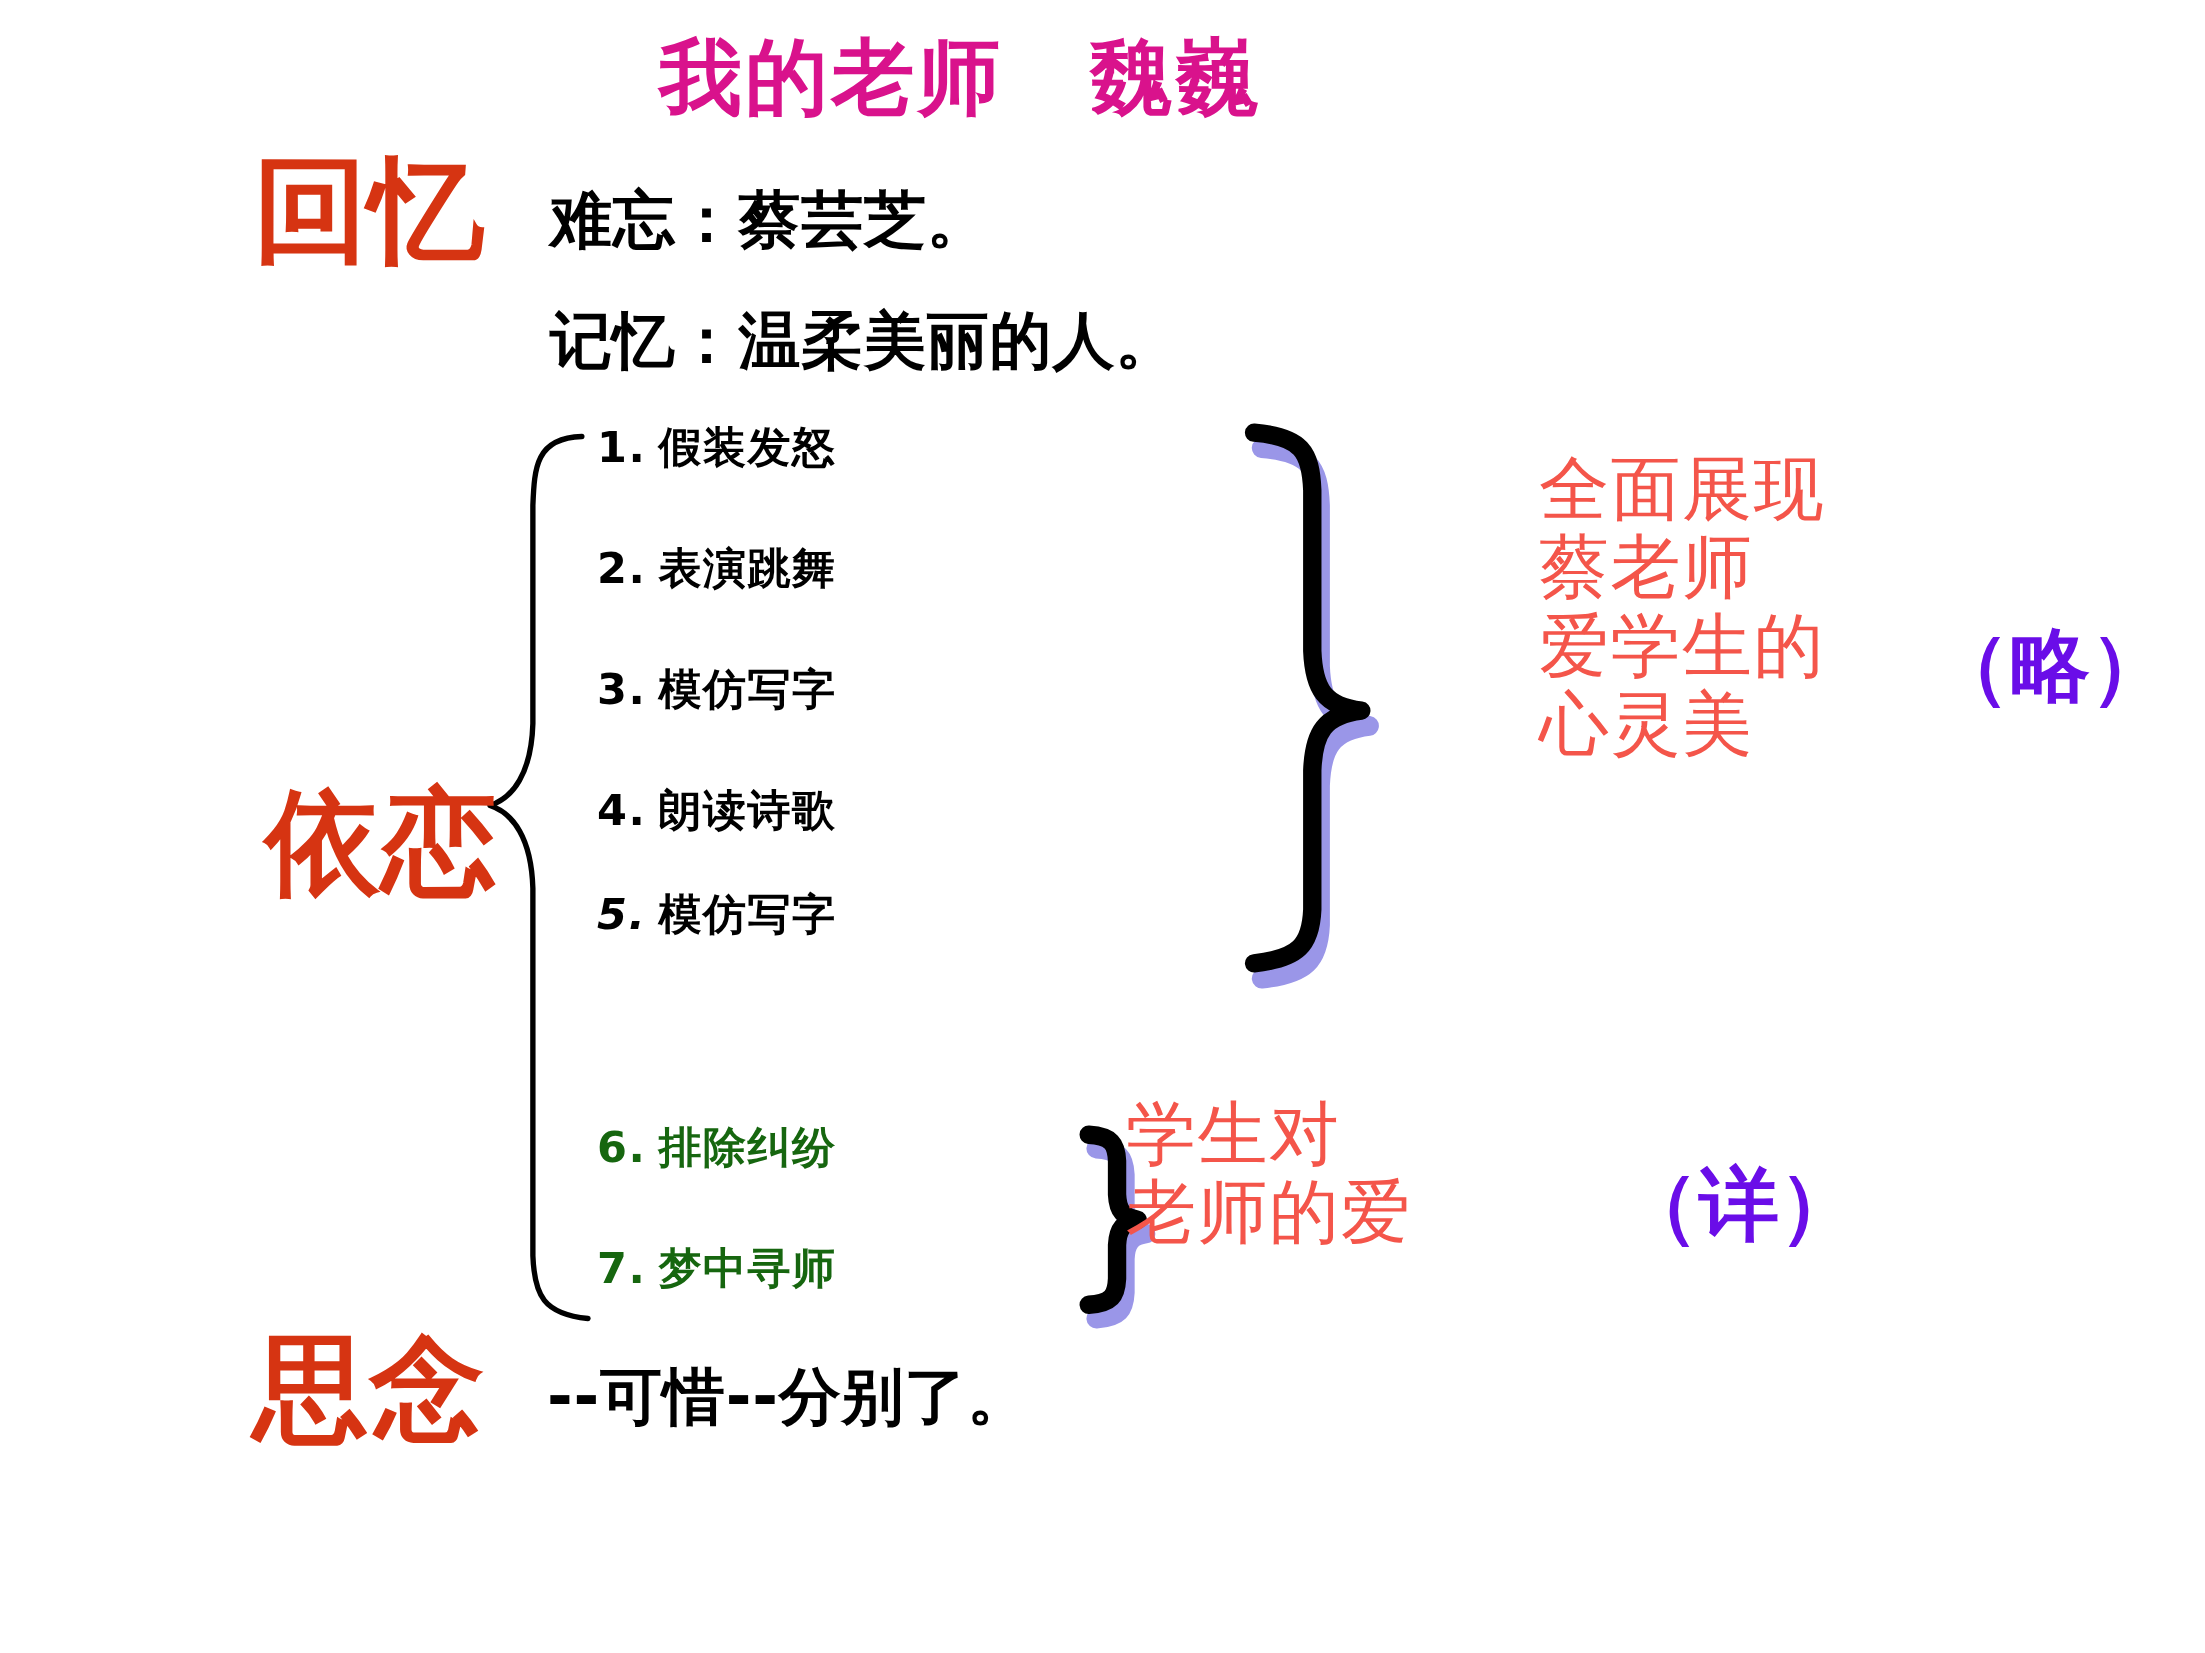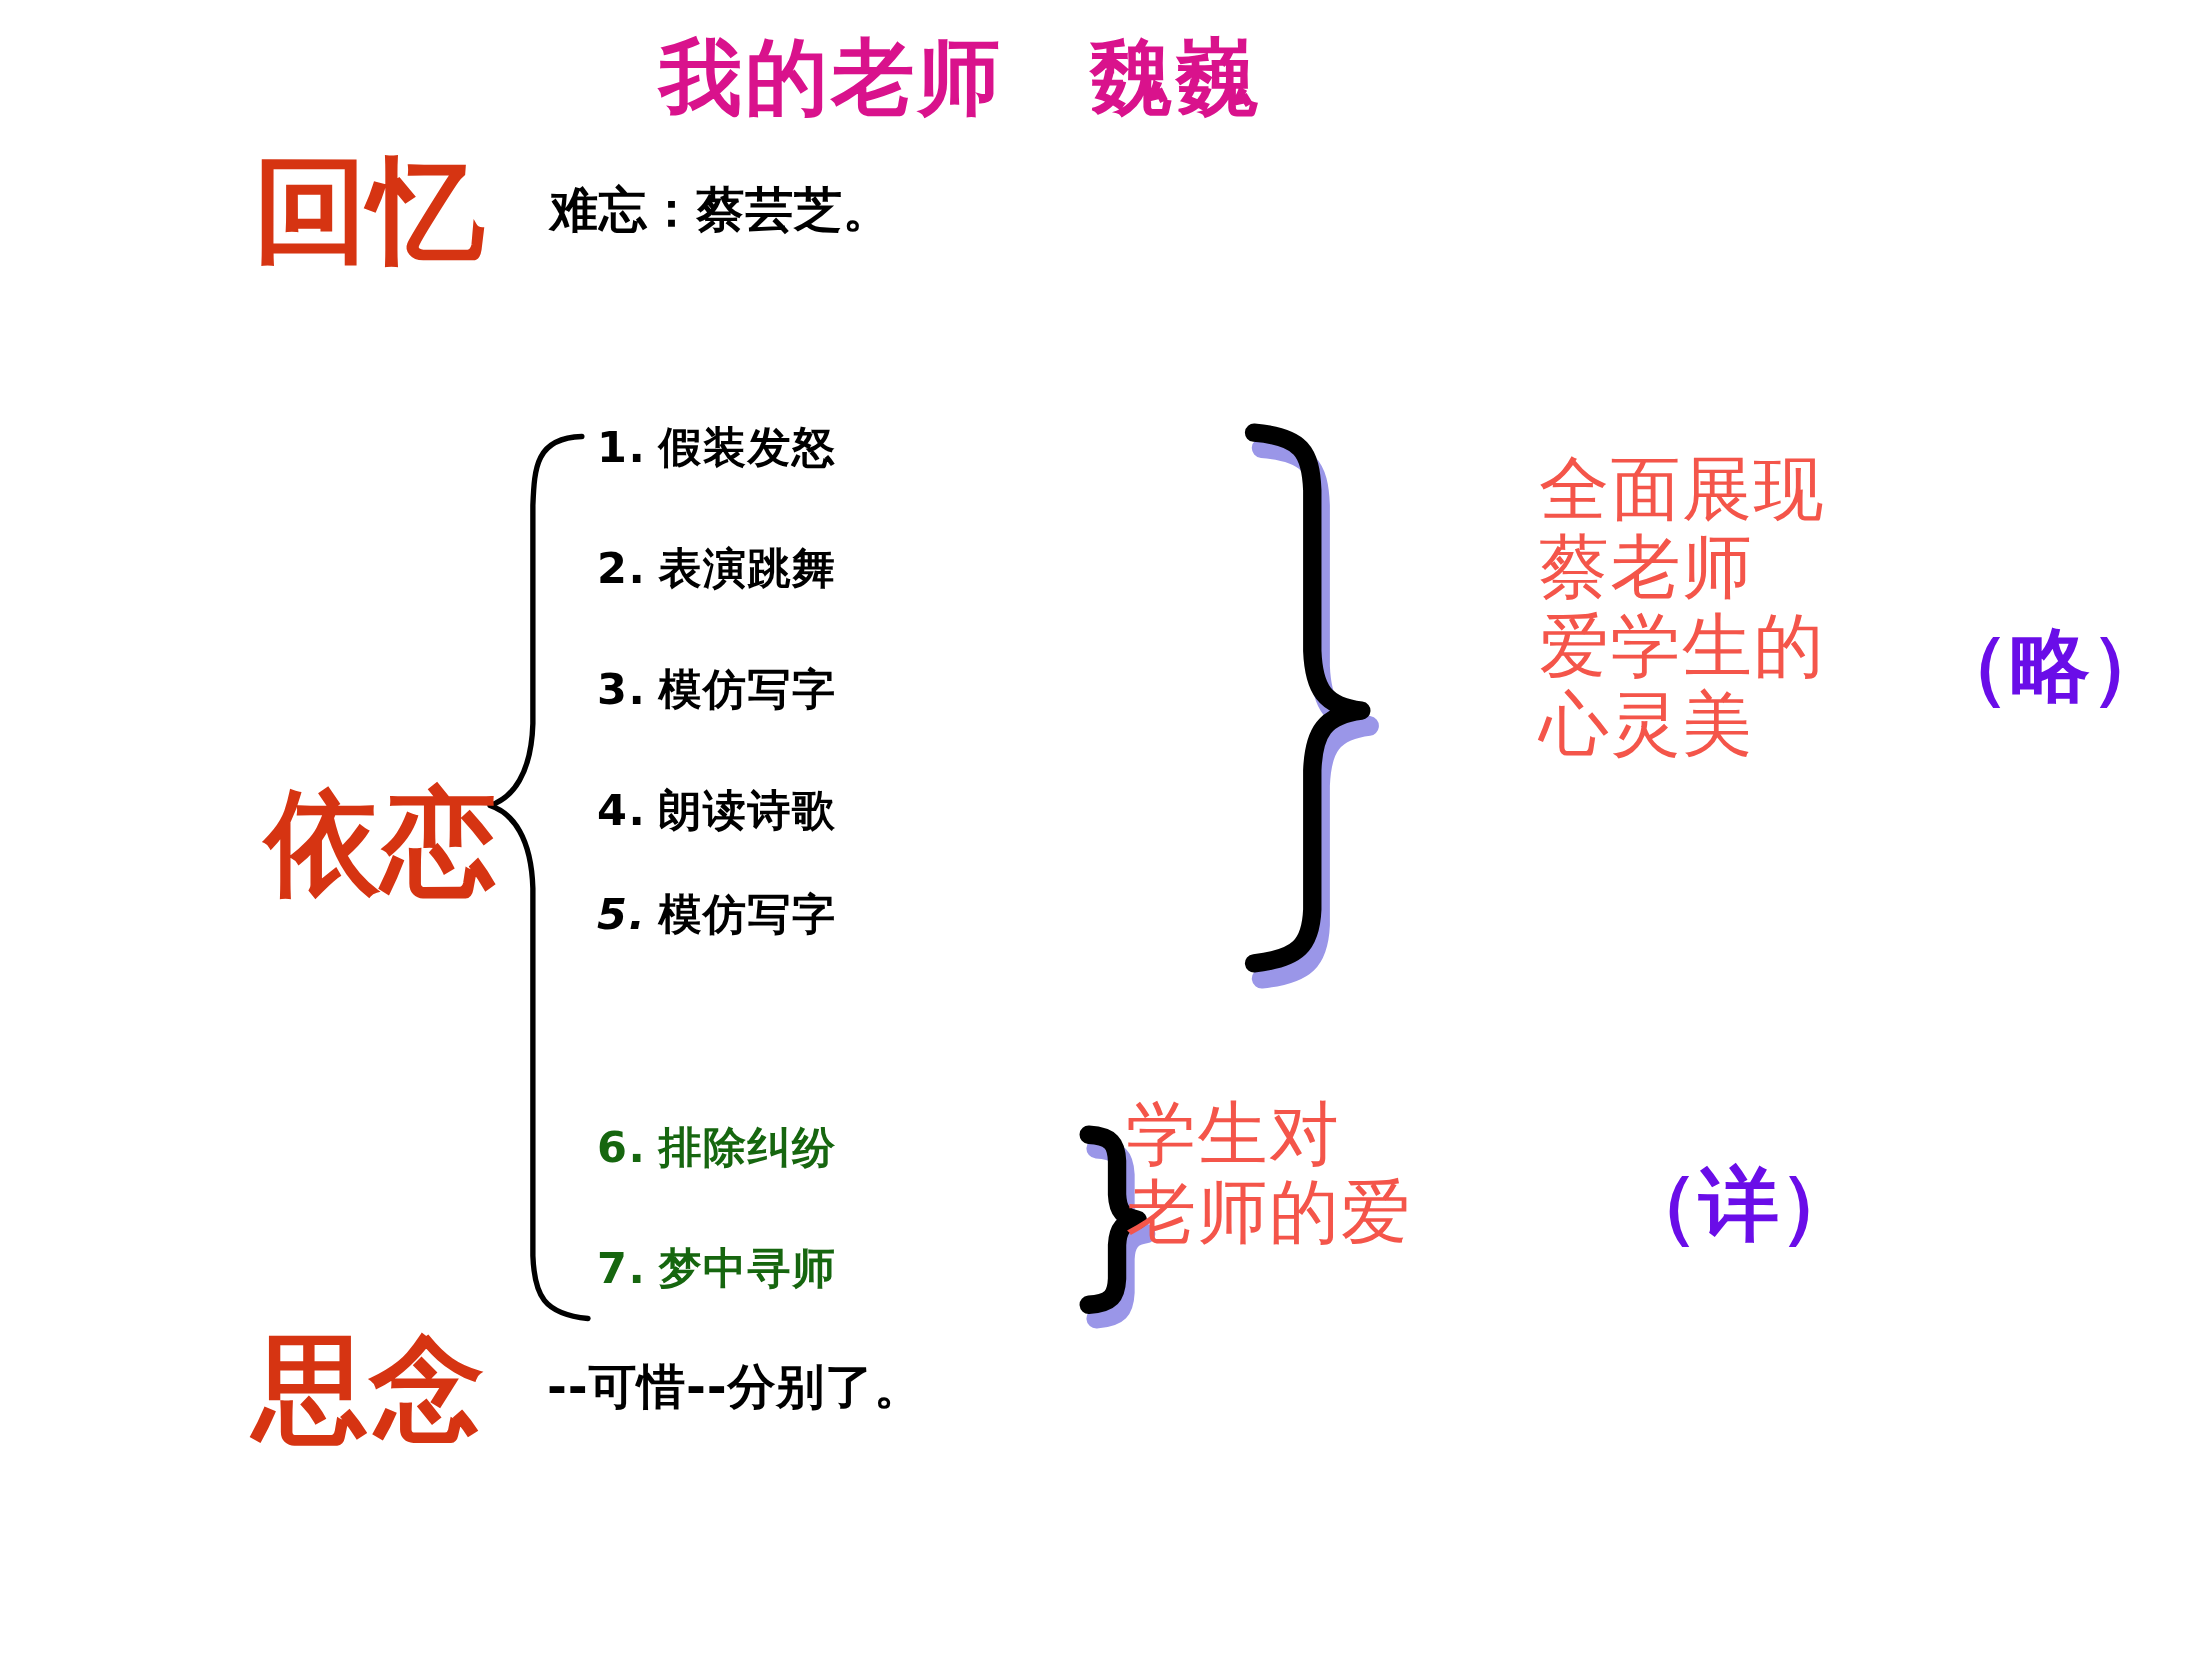--- a/index.html
+++ b/index.html
@@ -33,21 +33,21 @@
     font-weight: 700;
     color: #D63412;
     letter-spacing: 1.5px;
   }
   #sec-huiyi { left: 253px; top: 134px; }
   #sec-yilian { left: 265px; top: 766px; }
   #sec-sinian { left: 253px; top: 1313px; }
 
   
   .body-line {
-    font-size: 48px;
+    font-size: 62px;
     font-weight: 700;
     color: #000000;
     letter-spacing: 0.8px;
   }
   #line-nanwang { left: 550px; top: 178px; }
   #line-jiyi    { left: 550px; top: 299px; }
   #line-sinian-tail { left: 547px; top: 1355px; }
 
   
   .list-item {
@@ -145,20 +145,21 @@
              L 1459 1670
              C 1458 1692, 1452 1702, 1422 1704" fill="none" stroke="#000000" stroke-width="24" stroke-linecap="round" stroke-linejoin="round"></path>
   </svg>
 
   <div class="abs title">我的老师　魏巍</div>
 
   <div class="abs section-word" id="sec-huiyi">回忆</div>
 
   <div class="abs body-line" id="line-nanwang">难忘：蔡芸芝。</div>
 
+  <div class="abs body-line" id="line-jiyi">记忆：温柔美丽的人。</div>
 
   <div class="abs section-word" id="sec-yilian">依恋</div>
 
   <div class="abs list-item" id="item-1">
     <span class="num">1.</span><span>假装发怒</span>
   </div>
   <div class="abs list-item" id="item-2">
     <span class="num">2.</span><span>表演跳舞</span>
   </div>
   <div class="abs list-item" id="item-3">

